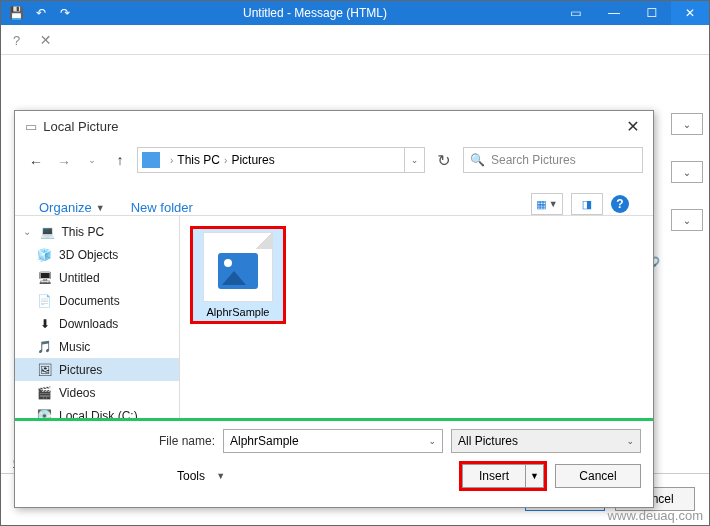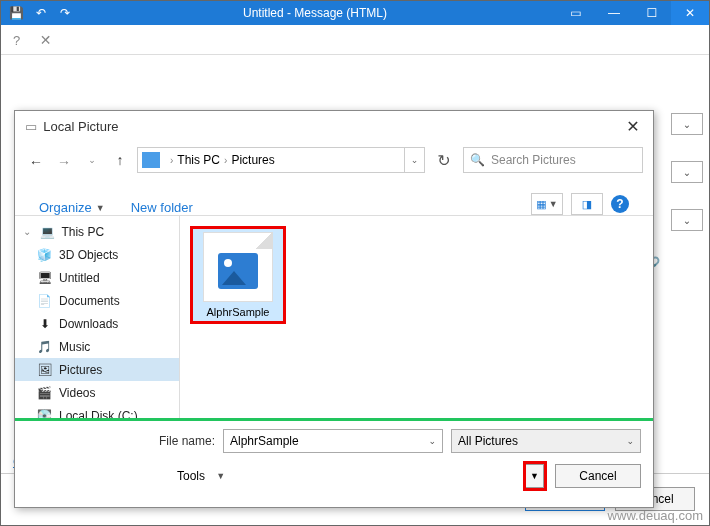--- a/index.html
+++ b/index.html
@@ -202,20 +202,21 @@
         <div class="filter">
           <span>All Pictures</span>
             <span class="drop-arrow">⌄</span>
         </div>
       </div>
       <div class="frow">
         <span class="tools">
           <span>Tools</span>&nbsp;<span class="drop-arrow">▼</span>
         </span>
         <div class="insert-wrap">
+          <div class="insert-btn">Insert</div>
           <div class="insert-drop">▼</div>
         </div>
         <div class="cancel-btn">Cancel</div>
       </div>
     </div>
   </div>
 </div>
 
 <div class="bottom-bar">
   <div class="btn primary">OK</div>

